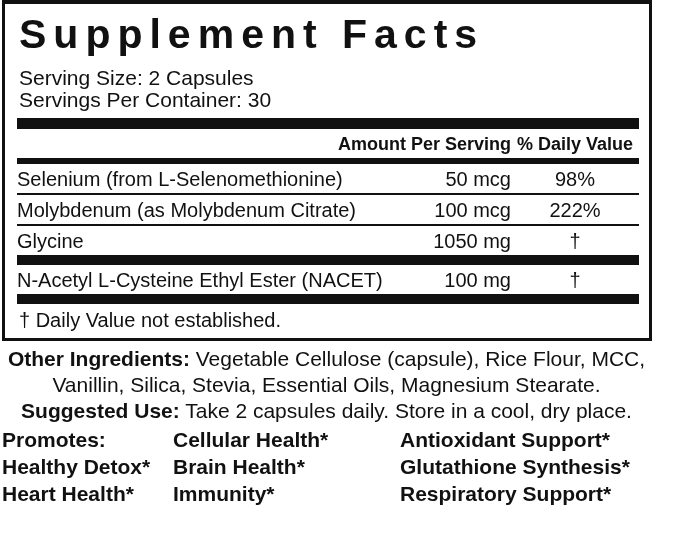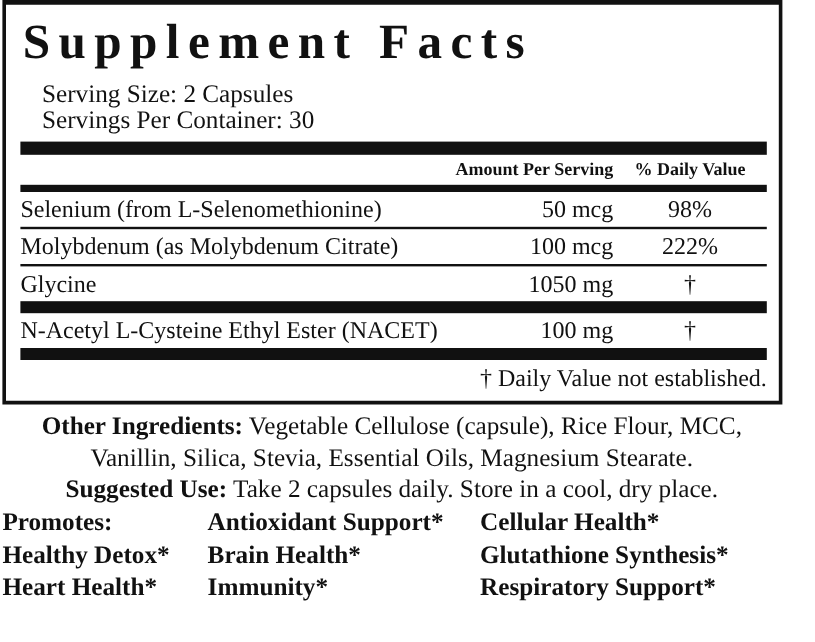--- a/index.html
+++ b/index.html
@@ -2,53 +2,53 @@
 <html><head>
 <meta charset="utf-8">
 <style>
   * { box-sizing: border-box; margin: 0; padding: 0; }
   html, body { width: 679px; height: 535px; overflow: hidden; }
   body {
     font-family: "Liberation Sans", sans-serif;
     background: #ffffff;
     color: #111111;
   }
-  .label { width: 654px; height: 535px; background: #fff; font-family: Liberation Serif, serif; }
+  .label { width: 654px; height: 535px; background: #fff; }
 
   
   .facts-box {
     margin: 0 2px;
     border: 3px solid #111;
     border-top-width: 4px;
     padding: 2px 10px 0 12px;
   }
   .panel-title {
     font-size: 41px;
     font-weight: bold;
     letter-spacing: 7px;
     line-height: 1.1;
     margin: 6px 0 10px 2px;
     white-space: nowrap;
   }
   .serving-line {
     font-size: 21px;
     line-height: 22px;
-    margin-left: 18px;
+    margin-left: 2px;
   }
   .bar { background: #111; width: 100%; }
   .bar-heavy  { height: 11px; margin-top: 7px; }
   .bar-medium { height: 6px; }
   .sep-thin   { height: 2px; }
   .sep-thick  { height: 10px; }
 
   .header-row {
     display: flex;
     align-items: flex-start;
     padding: 5px 0 3px;
-    font-size: 15px;
+    font-size: 18px;
     font-weight: bold;
   }
   .header-spacer { flex: 1 1 auto; }
   .col-amount-header { white-space: nowrap; }
   .col-dv-header { width: 128px; flex: 0 0 auto; text-align: center; white-space: nowrap; }
 
   .n-row {
     display: flex;
     align-items: baseline;
     padding: 3px 0 2px;
@@ -56,21 +56,20 @@
     line-height: 24px;
     justify-content: space-between;
   }
   .n-name   { flex: 1 1 auto; white-space: nowrap; overflow: hidden; }
   .n-amount { width: 120px; flex: 0 0 auto; text-align: right; white-space: nowrap; }
   .n-dv     { width: 128px; flex: 0 0 auto; text-align: center; white-space: nowrap; }
 
   .footnote {
     font-size: 20px;
     padding: 5px 0 6px 2px;
-    text-align: right;
   }
 
   
   .sections { padding: 5px 3px 0 2px; }
   .section-para {
     font-size: 21px;
     line-height: 26px;
     text-align: center;
   }
   .section-label { font-weight: bold; }
@@ -137,22 +136,22 @@
     <div class="footnote">† Daily Value not established.</div>
   </div>
 
   <div class="sections">
     <p class="section-para"><span class="section-label">Other Ingredients:</span><span> Vegetable Cellulose (capsule), Rice Flour, MCC, Vanillin, Silica, Stevia, Essential Oils, Magnesium Stearate.</span></p>
     <p class="section-para"><span class="section-label">Suggested Use:</span><span> Take 2 capsules daily. Store in a cool, dry place.</span></p>
   </div>
 
   <div class="promotes">
     <span>Promotes:</span>
+    <span>Cellular Health*</span>
     <span>Antioxidant Support*</span>
-    <span>Cellular Health*</span>
     <span>Healthy Detox*</span>
     <span>Brain Health*</span>
     <span>Glutathione Synthesis*</span>
     <span>Heart Health*</span>
     <span>Immunity*</span>
     <span>Respiratory Support*</span>
   </div>
 
 </div>
 

